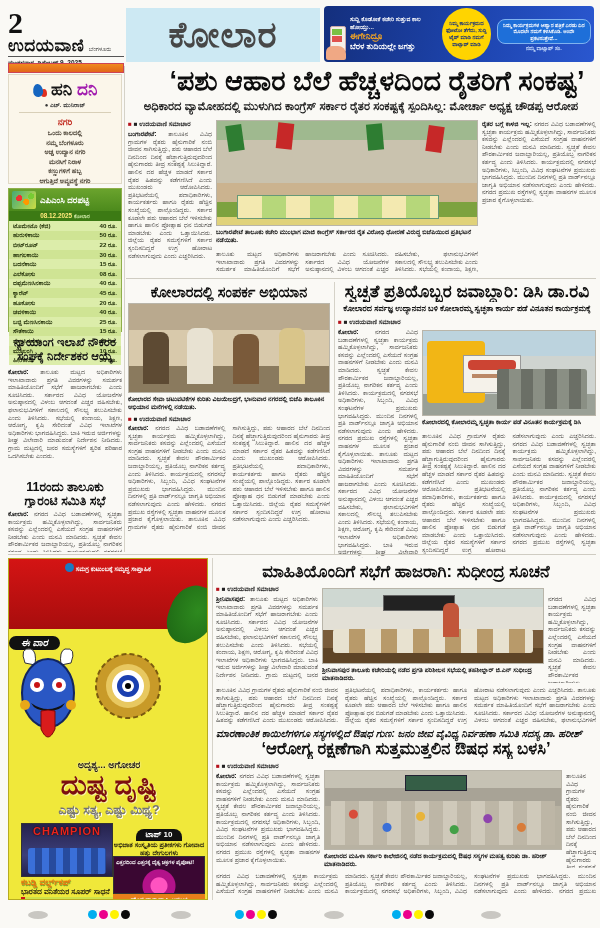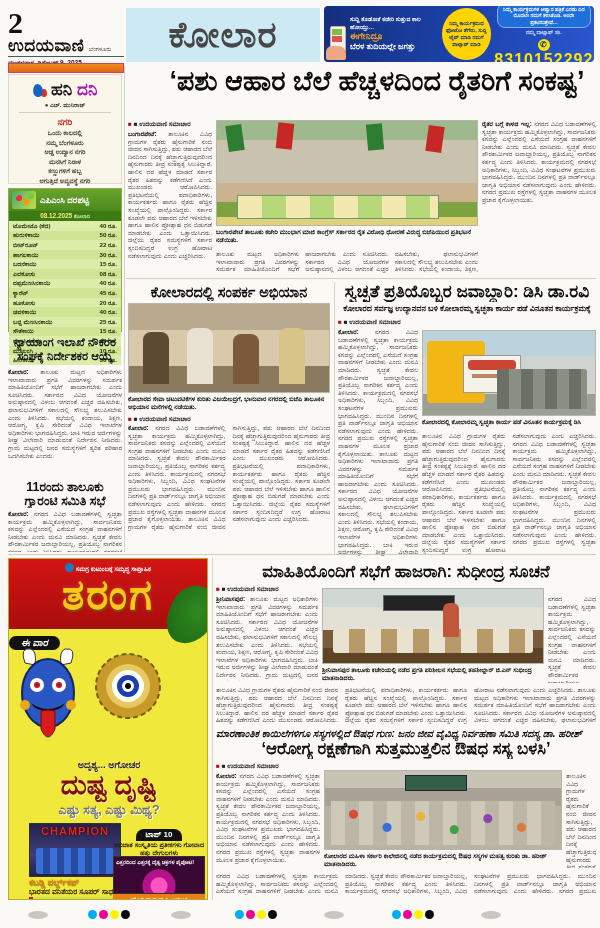--- a/index.html
+++ b/index.html
@@ -125,27 +125,27 @@
           <div class="hand"></div>
       </div>
       <div class="l1">ಸುದ್ದಿ ಕೊಡೋಕೆ ಕಚೇರಿ ಸುತ್ತುವ ಕಾಲ ಹೋಯ್ತು...</div>
       <div class="l2">ಈಗೇನಿದ್ರೂ</div>
       <div class="l3">ಬೆರಳ ತುದಿಯಲ್ಲೇ ಜಗತ್ತು</div>
     </div>
     <div class="ad-circle">ನಿಮ್ಮ ಕಾರ್ಯಕ್ರಮದ ಫೋಟೋ ತೆಗೆದು, ಸುದ್ದಿ ಟೈಪ್ ಮಾಡಿ ನಮಗೆ ವಾಟ್ಸಾಪ್ ಮಾಡಿ</div>
     <div class="seg3">
       <div class="box">ನಿಮ್ಮ ಕಾರ್ಯಕ್ರಮಗಳ ಆಹ್ವಾನ ಪತ್ರಿಕೆ ಎರಡು ದಿನ ಮೊದಲೇ ನಮಗೆ ಕಳಿಸಿಕೊಡಿ. ಅಂದೇ ಪ್ರಕಟಿಸುತ್ತೇವೆ...</div>
       <div class="wa">ನಮ್ಮ ವಾಟ್ಸಾಪ್ ಸಂ.</div>
-      <div class="tel"><span class="ph-ico">✆</span> <span>8310152292</span></div>
     </div>
   </div>
 
   <div class="abs orange-strip" style="left:8px;top:63px;width:114px;height:8px;"></div>
 
   <div class="abs lead-h1" style="left:126px;top:66px;width:470px;height:32px;padding-left:16px;">‘ಪಶು ಆಹಾರ ಬೆಲೆ ಹೆಚ್ಚಳದಿಂದ ರೈತರಿಗೆ ಸಂಕಷ್ಟ’</div>
+  <div class="abs lead-sub" style="left:126px;top:100px;width:470px;height:15px;">ಅಧಿಕಾರದ ವ್ಯಾಮೋಹದಲ್ಲಿ ಮುಳುಗಿದ ಕಾಂಗ್ರೆಸ್ ಸರ್ಕಾರ ರೈತರ ಸಂಕಷ್ಟಕ್ಕೆ ಸ್ಪಂದಿಸಿಲ್ಲ: ಮೋರ್ಚಾ ಅಧ್ಯಕ್ಷ ಚೌಡಪ್ಪ ಆರೋಪ</div>
 
   <div class="abs byline" style="left:128px;top:120px;width:86px;"><span class="sq">■</span> <span>■ ಉದಯವಾಣಿ ಸಮಾಚಾರ</span></div>
   <div class="abs body-txt" style="left:128px;top:130px;width:84px;height:148px;">
     <b>ಬಂಗಾರಪೇಟೆ:</b> <span>ತಾಲೂಕಿನ ವಿವಿಧ ಗ್ರಾಮಗಳ ರೈತರು ಹೈನುಗಾರಿಕೆ ನಂಬಿ ಜೀವನ ಸಾಗಿಸುತ್ತಿದ್ದು, ಪಶು ಆಹಾರದ ಬೆಲೆ ದಿನದಿಂದ ದಿನಕ್ಕೆ ಹೆಚ್ಚಾಗುತ್ತಿರುವುದರಿಂದ ಹೈನುಗಾರರು ತೀವ್ರ ಸಂಕಷ್ಟಕ್ಕೆ ಸಿಲುಕಿದ್ದಾರೆ. ಹಾಲಿನ ದರ ಹೆಚ್ಚಳ ಮಾಡದೆ ಸರ್ಕಾರ ರೈತರ ಹಿತವನ್ನು ಕಡೆಗಣಿಸಿದೆ ಎಂದು ಮುಖಂಡರು ಆರೋಪಿಸಿದರು. ಪ್ರತಿಭಟನೆಯಲ್ಲಿ ಪದಾಧಿಕಾರಿಗಳು, ಕಾರ್ಯಕರ್ತರು ಹಾಗೂ ರೈತರು ಹೆಚ್ಚಿನ ಸಂಖ್ಯೆಯಲ್ಲಿ ಪಾಲ್ಗೊಂಡಿದ್ದರು. ಸರ್ಕಾರ ಕೂಡಲೇ ಪಶು ಆಹಾರದ ಬೆಲೆ ಇಳಿಸಬೇಕು ಹಾಗೂ ಹಾಲಿನ ಪ್ರೋತ್ಸಾಹ ಧನ ಬಿಡುಗಡೆ ಮಾಡಬೇಕು ಎಂದು ಒತ್ತಾಯಿಸಿದರು. ಜಿಲ್ಲೆಯ ರೈತರ ಸಮಸ್ಯೆಗಳಿಗೆ ಸರ್ಕಾರ ಸ್ಪಂದಿಸದಿದ್ದರೆ ಉಗ್ರ ಹೋರಾಟ ನಡೆಸಲಾಗುವುದು ಎಂದು ಎಚ್ಚರಿಸಿದರು.</span>
   </div>
 
   <div class="abs photo" style="left:216px;top:120px;width:262px;height:106px;background:
       linear-gradient(180deg,#9fb98f 0 18%,#c9c2ae 18% 60%,#cbb38f 60% 78%,#7da23f 78% 92%,#e0d27a 92%);">
     <div style="position:absolute;left:10px;top:4px;width:16px;height:26px;background:#2e7d32;transform:rotate(-8deg);"></div>
     <div style="position:absolute;left:60px;top:2px;width:16px;height:26px;background:#c62828;transform:rotate(6deg);"></div>
@@ -292,21 +292,20 @@
   <div class="abs caption" style="left:422px;top:418px;width:174px;height:10px;">ಕೋಲಾರದಲ್ಲಿ ಕೋಲಾರಮ್ಮ ಸ್ವಚ್ಛತಾ ಕಾರ್ಯ ಪಡೆ ವಿನೂತನ ಕಾರ್ಯಕ್ರಮಕ್ಕೆ ಡಿಸಿ ಡಾ.ರವಿ ಚಾಲನೆ ನೀಡಿದರು.</div>
   <div class="abs body-txt" style="left:422px;top:432px;width:174px;height:126px;column-count:2;column-gap:7px;">
     <span>ತಾಲೂಕಿನ ವಿವಿಧ ಗ್ರಾಮಗಳ ರೈತರು ಹೈನುಗಾರಿಕೆ ನಂಬಿ ಜೀವನ ಸಾಗಿಸುತ್ತಿದ್ದು, ಪಶು ಆಹಾರದ ಬೆಲೆ ದಿನದಿಂದ ದಿನಕ್ಕೆ ಹೆಚ್ಚಾಗುತ್ತಿರುವುದರಿಂದ ಹೈನುಗಾರರು ತೀವ್ರ ಸಂಕಷ್ಟಕ್ಕೆ ಸಿಲುಕಿದ್ದಾರೆ. ಹಾಲಿನ ದರ ಹೆಚ್ಚಳ ಮಾಡದೆ ಸರ್ಕಾರ ರೈತರ ಹಿತವನ್ನು ಕಡೆಗಣಿಸಿದೆ ಎಂದು ಮುಖಂಡರು ಆರೋಪಿಸಿದರು. ಪ್ರತಿಭಟನೆಯಲ್ಲಿ ಪದಾಧಿಕಾರಿಗಳು, ಕಾರ್ಯಕರ್ತರು ಹಾಗೂ ರೈತರು ಹೆಚ್ಚಿನ ಸಂಖ್ಯೆಯಲ್ಲಿ ಪಾಲ್ಗೊಂಡಿದ್ದರು. ಸರ್ಕಾರ ಕೂಡಲೇ ಪಶು ಆಹಾರದ ಬೆಲೆ ಇಳಿಸಬೇಕು ಹಾಗೂ ಹಾಲಿನ ಪ್ರೋತ್ಸಾಹ ಧನ ಬಿಡುಗಡೆ ಮಾಡಬೇಕು ಎಂದು ಒತ್ತಾಯಿಸಿದರು. ಜಿಲ್ಲೆಯ ರೈತರ ಸಮಸ್ಯೆಗಳಿಗೆ ಸರ್ಕಾರ ಸ್ಪಂದಿಸದಿದ್ದರೆ ಉಗ್ರ ಹೋರಾಟ ನಡೆಸಲಾಗುವುದು ಎಂದು ಎಚ್ಚರಿಸಿದರು.</span> <span>ನಗರದ ವಿವಿಧ ಬಡಾವಣೆಗಳಲ್ಲಿ ಸ್ವಚ್ಛತಾ ಕಾರ್ಯಕ್ರಮ ಹಮ್ಮಿಕೊಳ್ಳಲಾಗಿದ್ದು, ಸಾರ್ವಜನಿಕರು ಕಸವನ್ನು ಎಲ್ಲೆಂದರಲ್ಲಿ ಎಸೆಯದೆ ಸಂಗ್ರಹ ವಾಹನಗಳಿಗೆ ನೀಡಬೇಕು ಎಂದು ಮನವಿ ಮಾಡಿದರು. ಸ್ವಚ್ಛತೆ ಕೇವಲ ಪೌರಕಾರ್ಮಿಕರ ಜವಾಬ್ದಾರಿಯಲ್ಲ, ಪ್ರತಿಯೊಬ್ಬ ನಾಗರಿಕನ ಕರ್ತವ್ಯ ಎಂದು ತಿಳಿಸಿದರು. ಕಾರ್ಯಕ್ರಮದಲ್ಲಿ ನಗರಸಭೆ ಅಧಿಕಾರಿಗಳು, ಸಿಬ್ಬಂದಿ, ವಿವಿಧ ಸಂಘಟನೆಗಳ ಪ್ರಮುಖರು ಭಾಗವಹಿಸಿದ್ದರು. ಮುಂದಿನ ದಿನಗಳಲ್ಲಿ ಪ್ರತಿ ವಾರ್ಡ್‌ನಲ್ಲೂ ಜಾಗೃತಿ ಅಭಿಯಾನ ನಡೆಸಲಾಗುವುದು ಎಂದು ಹೇಳಿದರು. ನಗರದ ಪ್ರಮುಖ ರಸ್ತೆಗಳಲ್ಲಿ ಸ್ವಚ್ಛತಾ ವಾಹನಗಳ ಮೂಲಕ ಪ್ರಚಾರ ಕೈಗೊಳ್ಳಲಾಯಿತು.</span>
   </div>
 
   <div class="rule-h" style="left:8px;top:554px;width:588px;"></div>
 
   <div class="abs taranga" style="left:8px;top:558px;width:200px;height:342px;">
     <div class="tar-red">
       <div class="tar-tagline"><span style="display:inline-block;width:9px;height:9px;border-radius:50%;background:#1a7ac2;vertical-align:-1px;"></span> <span>ಸಮಗ್ರ ಕುಟುಂಬಕ್ಕೆ ಸಮೃದ್ಧ ಸಾಪ್ತಾಹಿಕ</span></div>
-      <div class="tar-logo">ತರಂಗ</div>
       <div class="tar-chili"></div>
     </div>
     <div style="text-align:left;margin-top:3px;"><span class="tar-week">ಈ ವಾರ</span></div>
 
     <svg class="abs" style="left:8px;top:86px;" width="62" height="112" viewBox="0 0 62 112">
       <path d="M8 18 Q2 2 14 4 Q20 6 18 20 Z" fill="#fff" stroke="#333" stroke-width="1"></path>
       <path d="M54 18 Q60 2 48 4 Q42 6 44 20 Z" fill="#fff" stroke="#333" stroke-width="1"></path>
       <ellipse cx="31" cy="48" rx="26" ry="34" fill="#2a57c4" stroke="#12255e" stroke-width="2"></ellipse>
       <circle cx="20" cy="40" r="7" fill="#fff"></circle>
         <circle cx="42" cy="40" r="7" fill="#fff"></circle>
@@ -324,21 +323,21 @@
       <circle cx="35" cy="35" r="16" fill="#fff"></circle>
       <circle cx="35" cy="35" r="11" fill="#1a3fb0"></circle>
       <circle cx="35" cy="35" r="6" fill="#fff"></circle>
       <circle cx="35" cy="35" r="3" fill="#000"></circle>
     </svg>
 
     <div class="abs tar-feat1" style="left:0;top:200px;width:200px;text-align:center;">ಅದೃಶ್ಯ... ಅಗೋಚರ</div>
     <div class="abs tar-feat2" style="left:0;top:212px;width:200px;text-align:center;">ದುಷ್ಟ ದೃಷ್ಟಿ</div>
     <div class="abs tar-feat3" style="left:0;top:244px;width:200px;text-align:center;">ಎಷ್ಟು ಸತ್ಯ, ಎಷ್ಟು ಮಿಥ್ಯ?</div>
 
-    <div class="abs" style="left:20px;top:264px;width:92px;">
+    <div class="abs" style="left:12px;top:264px;width:92px;">
       <div class="champ-img">
         <div class="champ-word">CHAMPION</div>
         <div class="champ-team"></div>
       </div>
       <div class="kab-l1">ಕಬಡ್ಡಿ ವರ್ಲ್ಡ್‌ಕಪ್</div>
       <div class="kab-l2">ಭಾರತದ ವನಿತೆಯರ ಸೂಪರ್ ಸಾಧನೆ</div>
       <div class="green-box">
         <div>ಕೊಂಬು ಕಥೆಯೋ?</div>
 
       </div>

